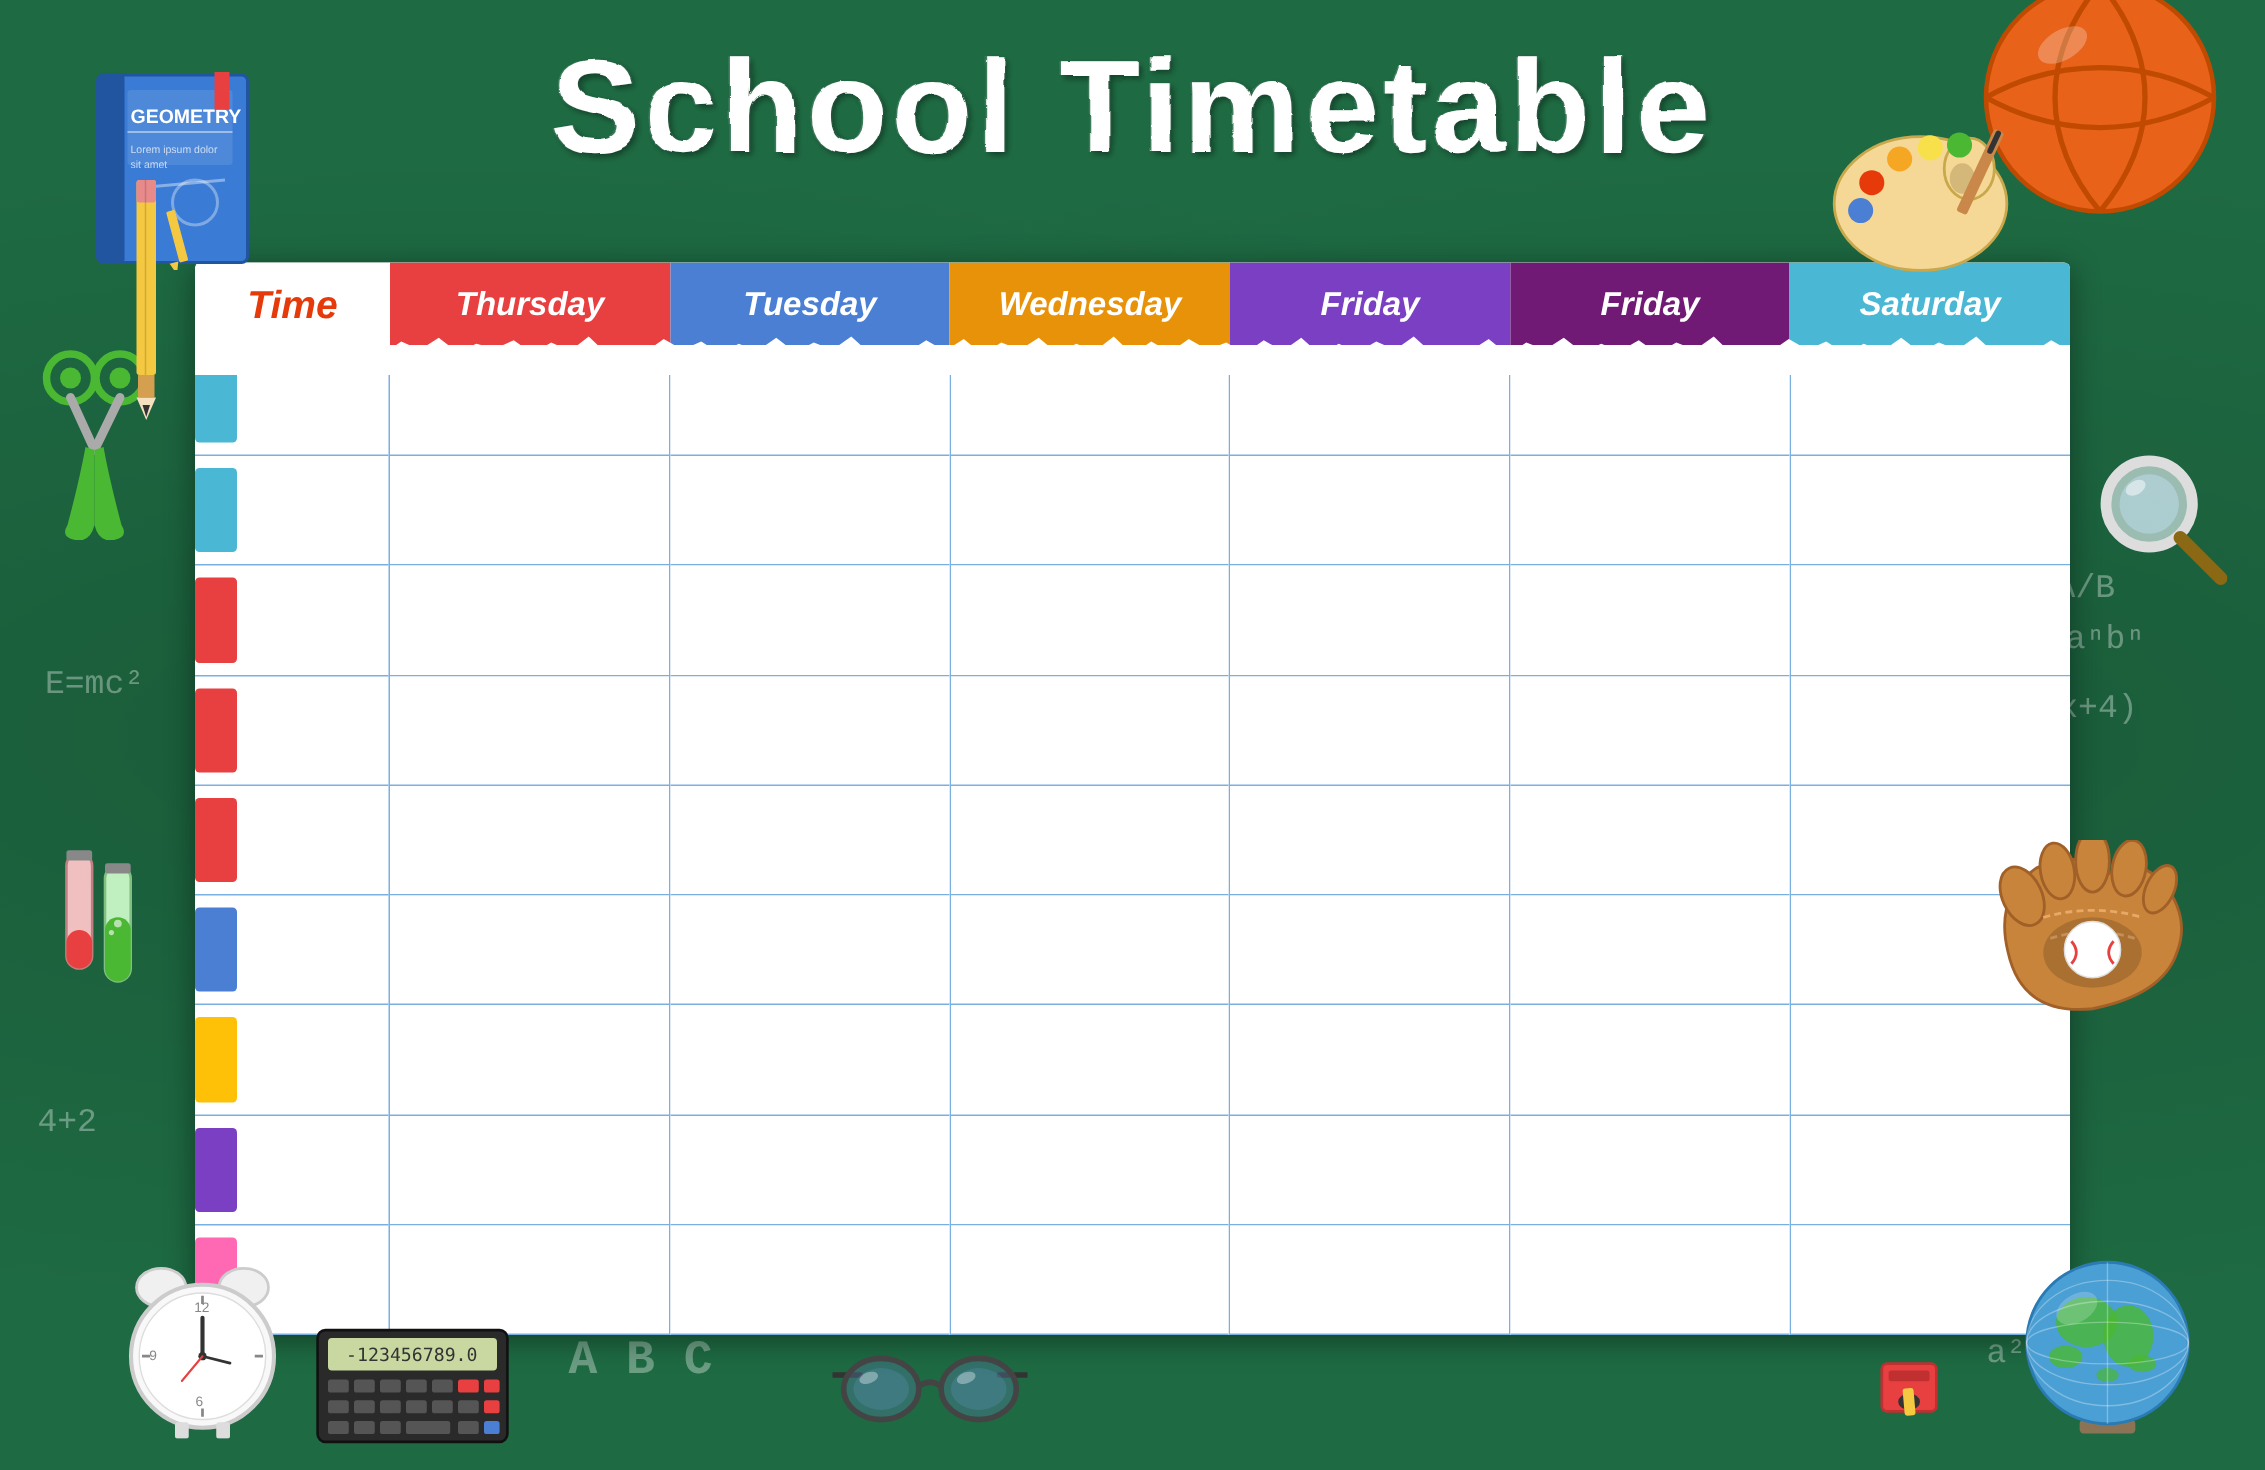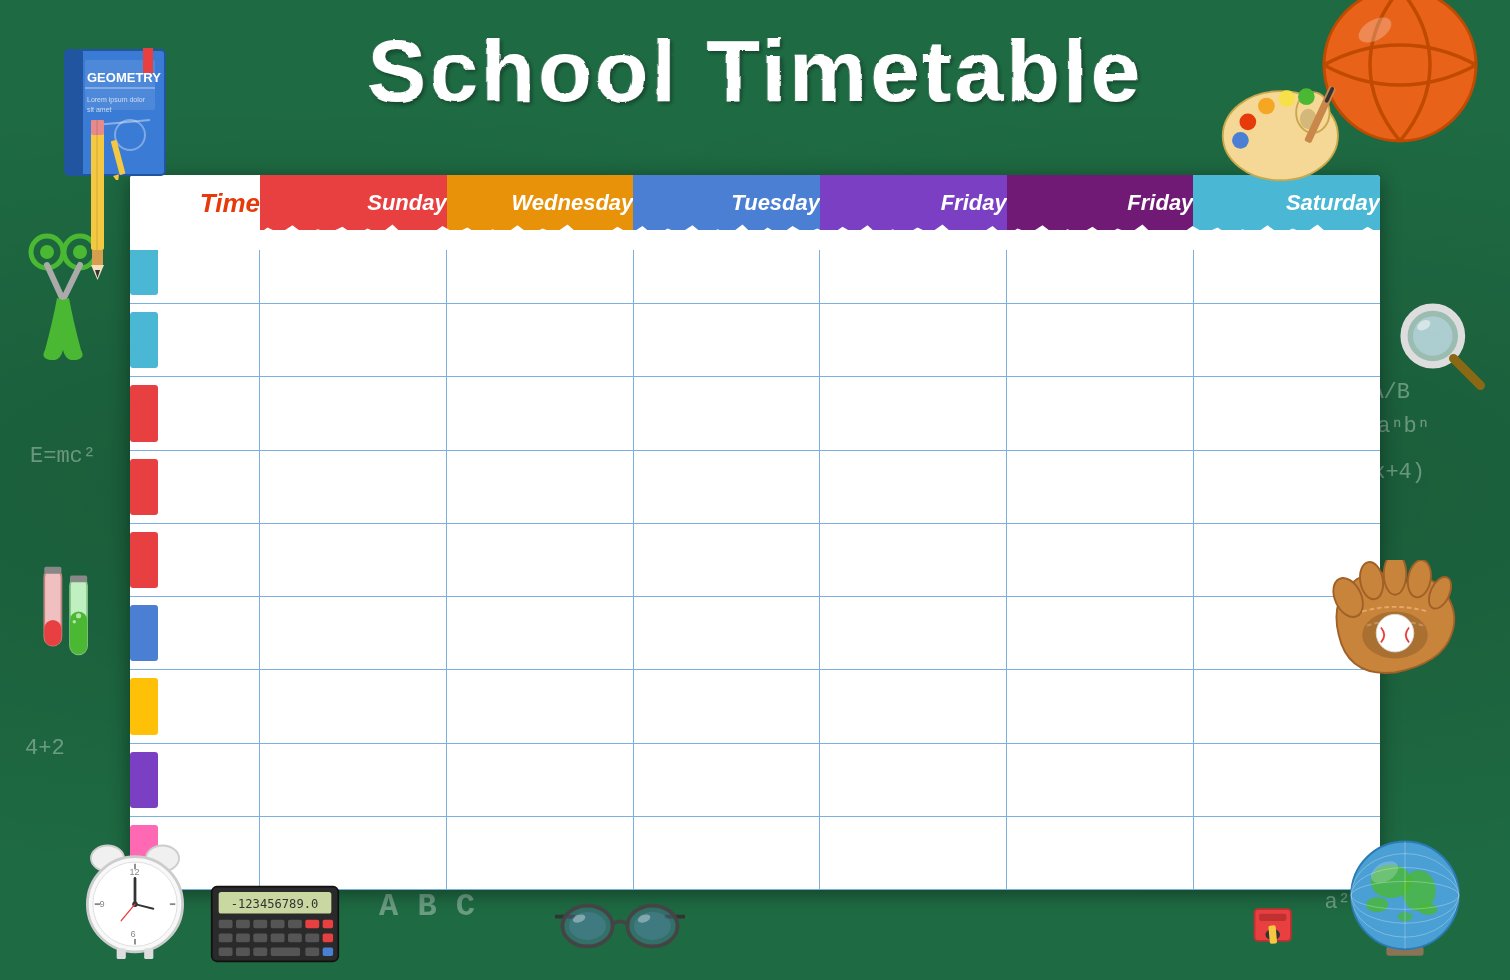--- a/index.html
+++ b/index.html
@@ -99,21 +99,21 @@
     .header-row {
       display: flex;
       height: 56px;
       position: relative;
       z-index: 5;
     }
 
     .header-cell {
       display: flex;
       align-items: center;
-      justify-content: flex-end;
+      justify-content: center;
       font-size: 22px;
       font-weight: 700;
       font-style: italic;
       color: white;
       font-family: Arial, sans-serif;
     }
 
     .time-header {
       width: 130px;
       min-width: 130px;
@@ -661,27 +661,27 @@
 </div>
 
 <div class="timetable-wrapper">
   <div class="timetable-inner">
 
     <div class="header-row">
       <div class="header-cell time-header">
         <span>Time</span>
       </div>
       <div class="header-cell monday-header">
-        <span>Sunday</span>
+        <span>Thursday</span>
+      </div>
+      <div class="header-cell tuesday-header">
+        <span>Tuesday</span>
       </div>
       <div class="header-cell wednesday-header">
         <span>Wednesday</span>
-      </div>
-      <div class="header-cell tuesday-header">
-        <span>Tuesday</span>
       </div>
       <div class="header-cell thursday-header">
         <span>Friday</span>
       </div>
       <div class="header-cell friday-header">
         <span>Friday</span>
       </div>
       <div class="header-cell saturday-header">
         <span>Saturday</span>
       </div>

